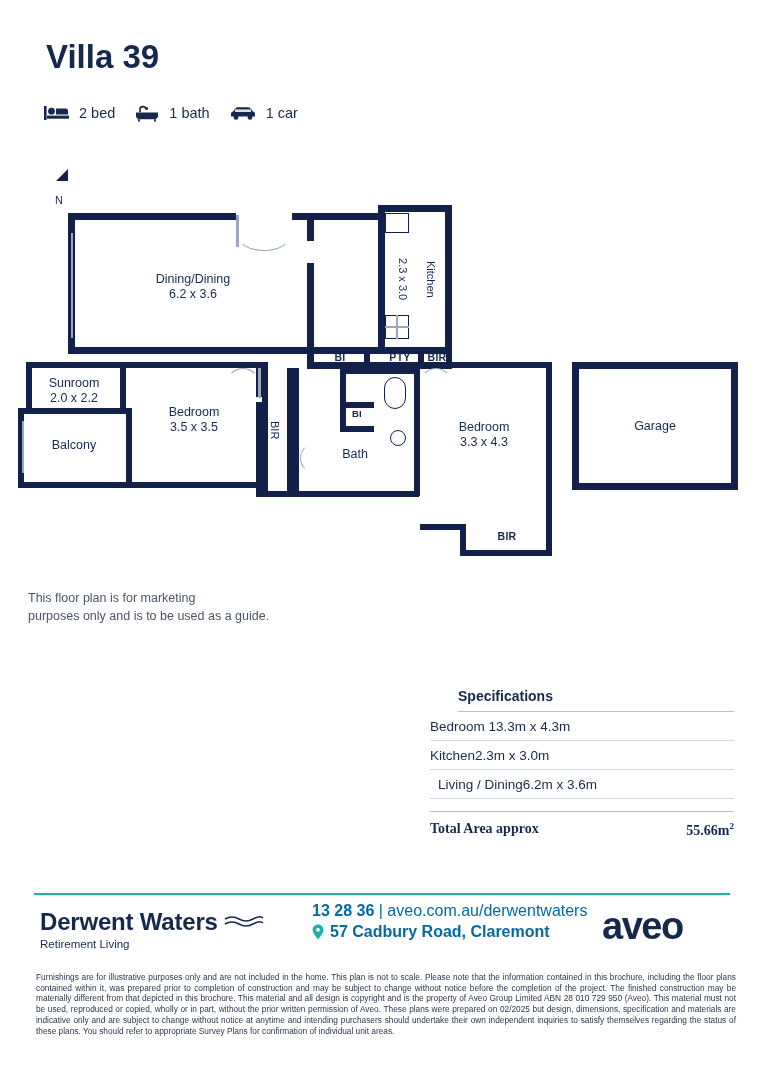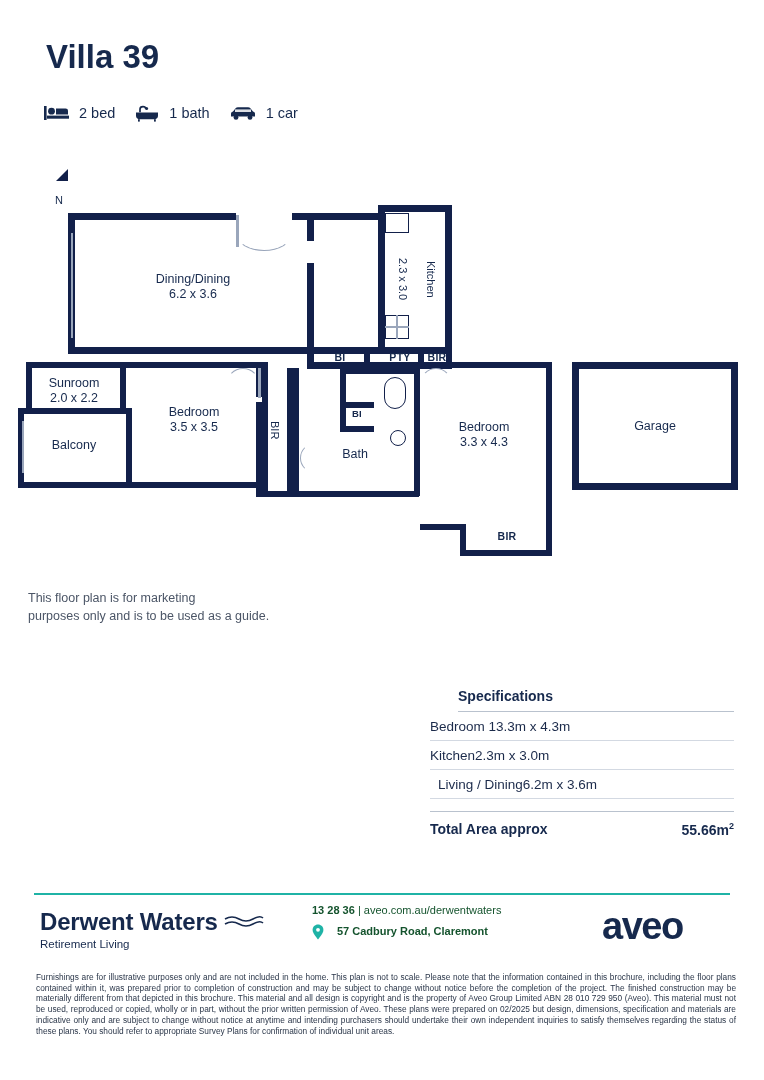--- a/index.html
+++ b/index.html
@@ -110,20 +110,21 @@
   .spec-line.indent .k { padding-left: 8px; }
   .spec-total {
     display: flex;
     justify-content: space-between;
     font-size: 14px;
     font-weight: bold;
     color: #16294d;
     padding-top: 9px;
     margin-top: 12px;
     border-top: 1px solid #b9c2ce;
+    font-family: Liberation Serif, serif;
   }
   .spec-total .v sup { font-size: 9px; }
 
   
   .footer-rule {
     position: absolute;
     left: 34px; top: 893px;
     width: 696px; height: 2px;
     background: #1fb3a6;
   }
@@ -133,25 +134,25 @@
   }
   .brand .b1 {
     font-size: 24px; font-weight: bold; color: #16294d; letter-spacing: -0.2px;
   }
   .brand .b2 {
     font-size: 11.5px; color: #16294d; margin-top: 2px;
   }
   .contact {
     position: absolute;
     left: 312px; top: 900px;
-    font-size: 11px;
-    color: #14532d;
+    font-size: 16px;
+    color: #0369a1;
     line-height: 21px;
   }
-  .contact .line2 { display: flex; align-items: center; gap: 13px; }
+  .contact .line2 { display: flex; align-items: center; gap: 6px; }
   .aveo {
     position: absolute;
     left: 602px; top: 905px;
     font-size: 38px;
     font-weight: bold;
     color: #16294d;
     letter-spacing: -1.5px;
   }
   .legal {
     position: absolute;

